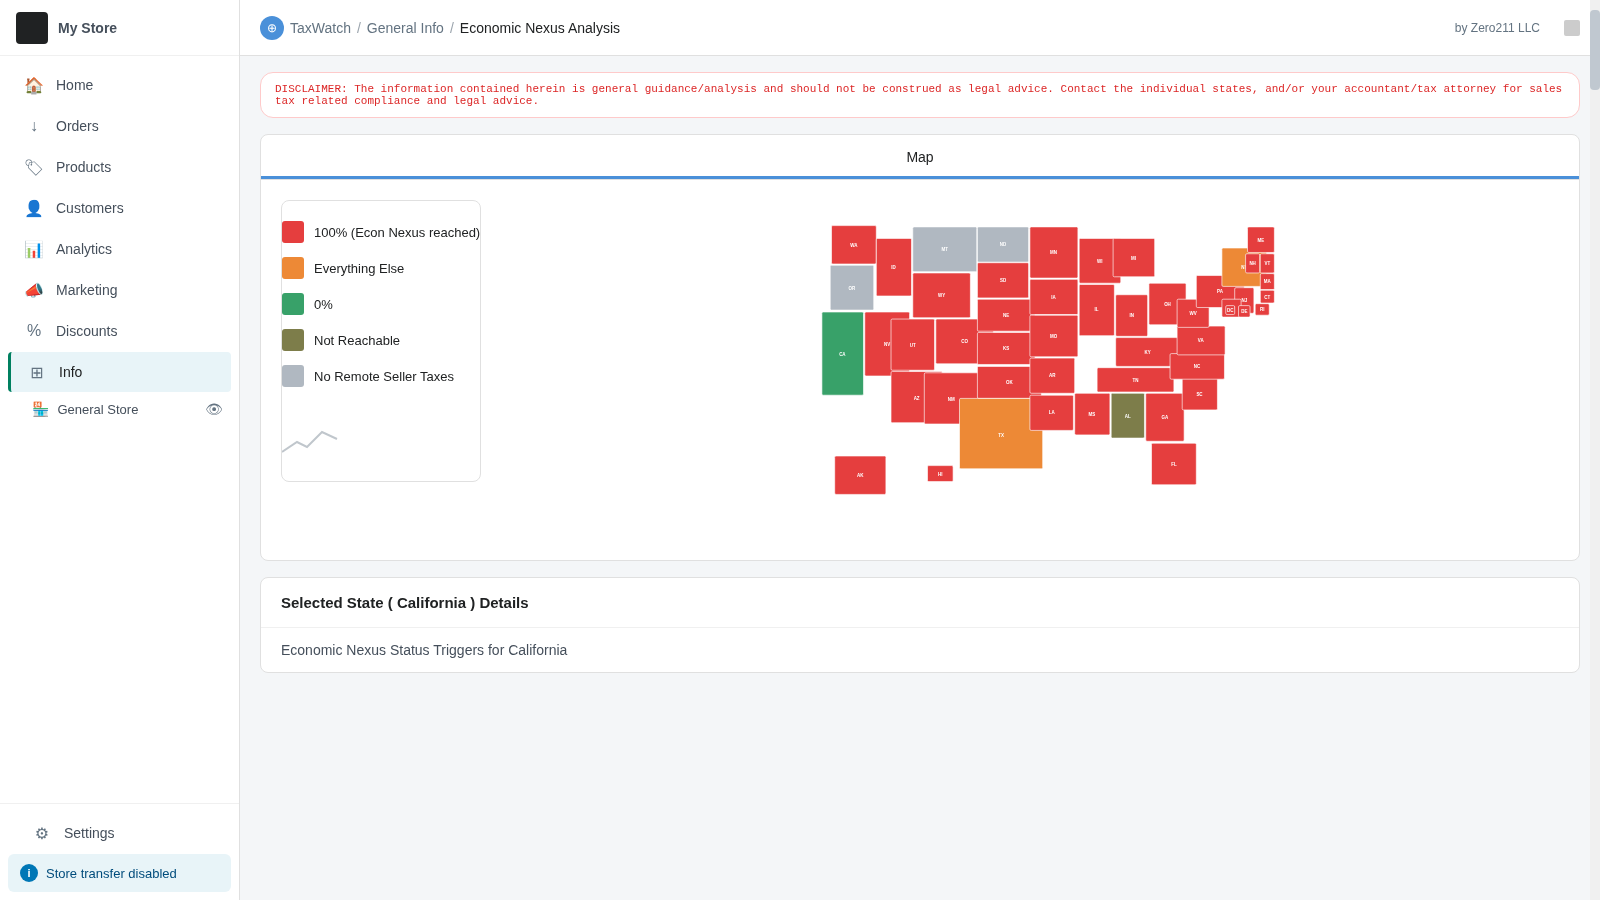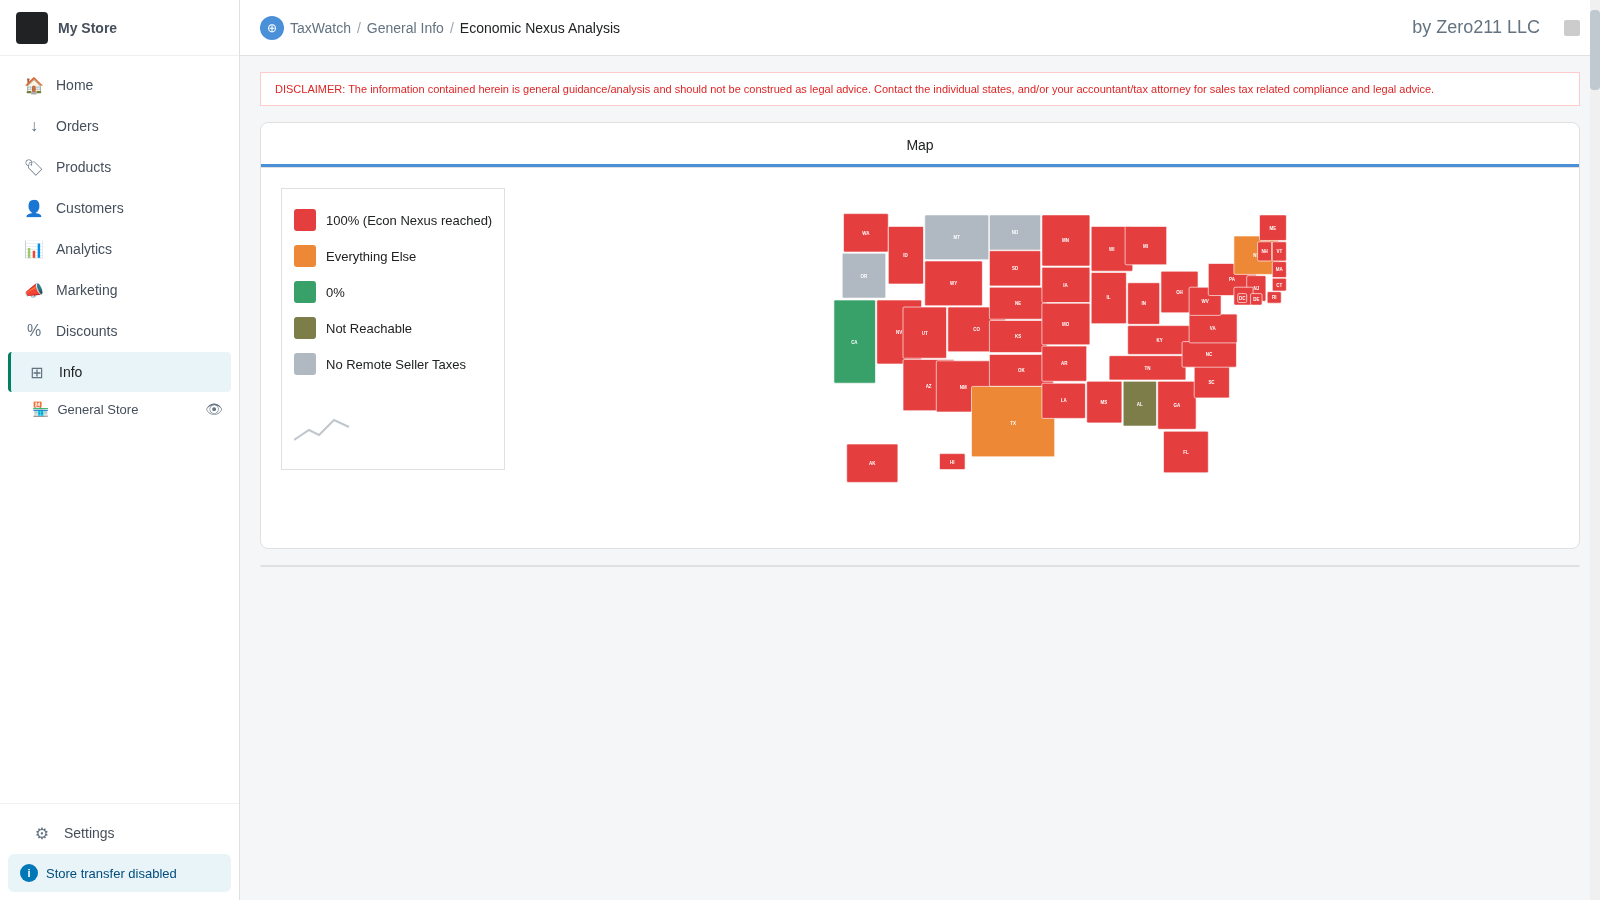--- a/index.html
+++ b/index.html
@@ -132,37 +132,38 @@
       background: #4a90d9;
       border-radius: 50%;
       display: flex;
       align-items: center;
       justify-content: center;
       color: white;
       font-size: 12px;
     }
     .top-bar-right {
       margin-left: auto;
-      font-size: 18px;
+      font-size: 12px;
       color: #637381;
     }
 
     #content {
       flex: 1;
       overflow-y: auto;
       padding: 16px 20px;
     }
     .disclaimer {
       background: #fff;
       border: 1px solid #fecaca;
-      border-radius: 0;
+      border-radius: 13px;
       padding: 10px 14px;
       font-size: 11px;
       color: #dc2626;
       margin-bottom: 16px;
+      font-family: Liberation Mono, monospace;
     }
 
     .card {
       background: #fff;
       border: 1px solid #e0e0e0;
       border-radius: 8px;
       overflow: hidden;
       margin-bottom: 16px;
     }
 
@@ -198,22 +199,22 @@
     .map-area {
       padding: 20px;
       display: flex;
       gap: 20px;
       min-height: 380px;
     }
     .map-legend {
       min-width: 200px;
       background: #fff;
       border: 1px solid #e0e0e0;
-      border-radius: 0;
-      padding: 20px 12px;
+      border-radius: 8px;
+      padding: 20px 0;
       height: fit-content;
     }
     .legend-item {
       display: flex;
       align-items: center;
       gap: 10px;
       margin-bottom: 14px;
       font-size: 13px;
       color: #202223;
     }
@@ -531,19 +532,21 @@
             <text class="state-label" x="260" y="431">HI</text>
 
             <rect class="state-red" x="706" y="165" width="14" height="14" rx="2"></rect>
             <text class="state-label" x="713" y="175">DC</text>
           </svg>
         </div>
       </div>
     </div>
 
     <div class="details-card">
+      <div class="details-header">Selected State ( California ) Details</div>
+      <div class="details-sub-header">Economic Nexus Status Triggers for California</div>
     </div>
   </div>
 </div>
 
 <div style="position:fixed;right:0;top:0;width:10px;height:900px;background:#f0f0f0;z-index:999;">
   <div style="position:absolute;top:10px;right:0;width:10px;height:80px;background:#c0c8d0;border-radius:4px;"></div>
 </div>
 
 </body></html>

